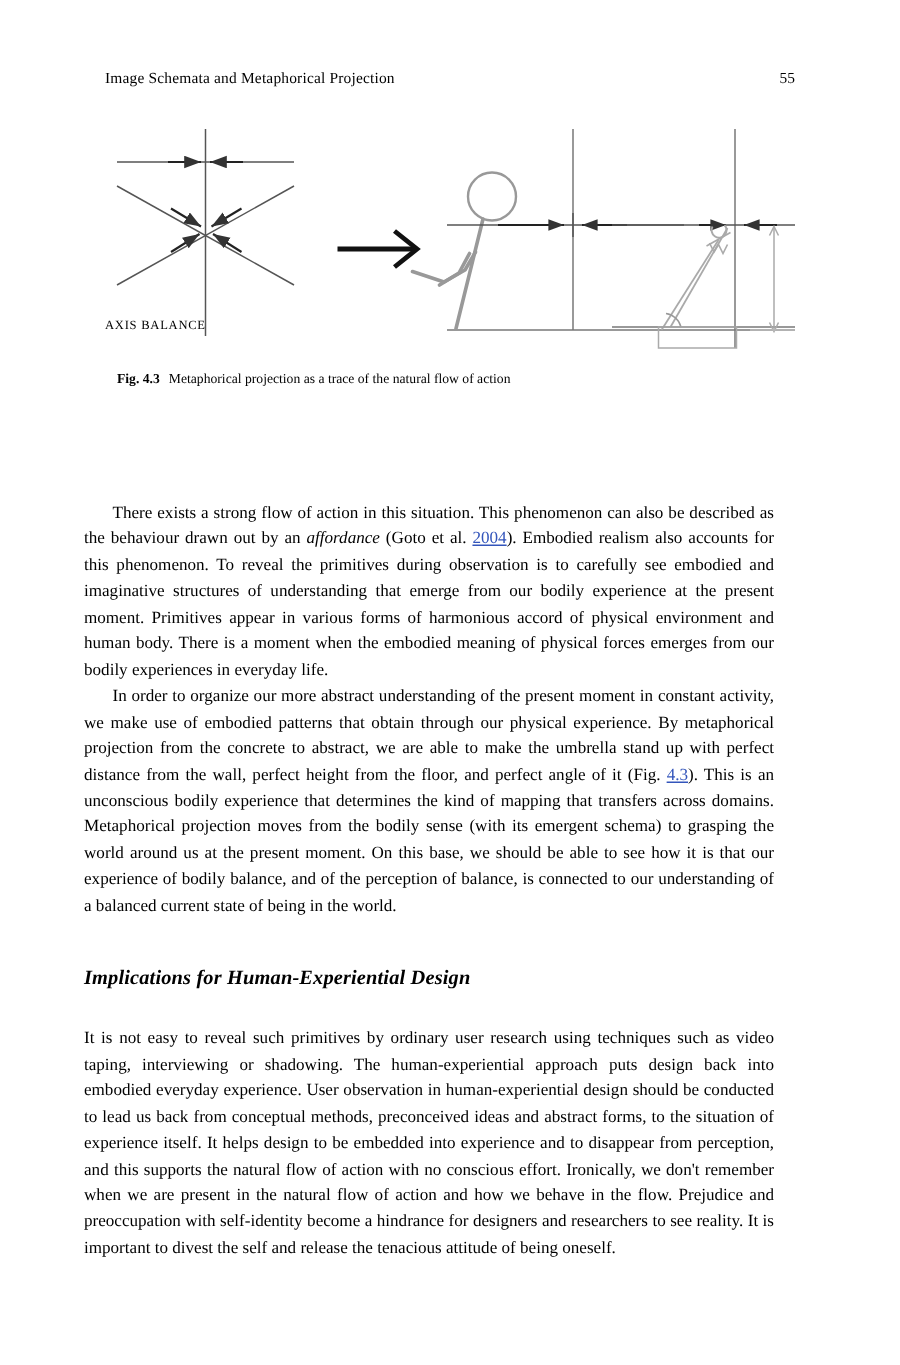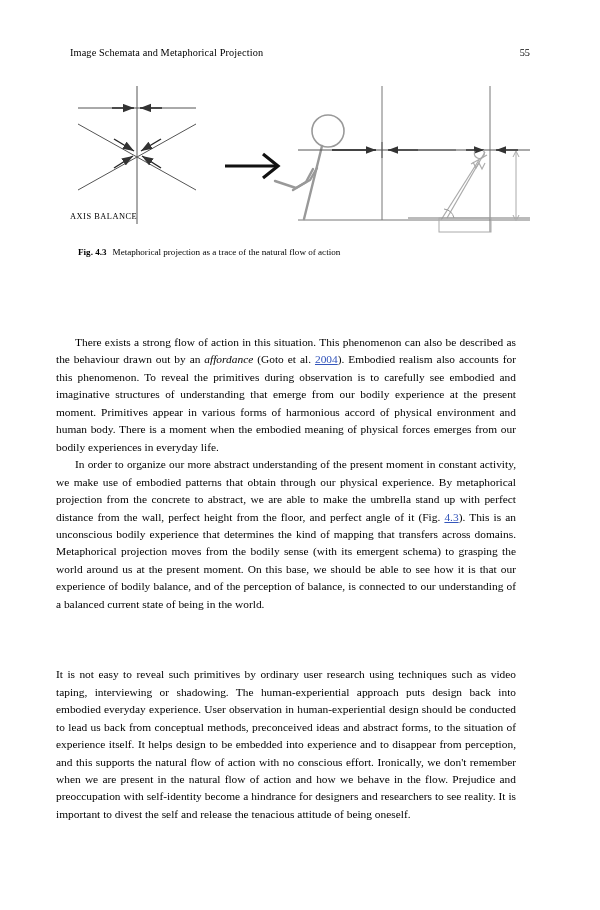--- a/index.html
+++ b/index.html
@@ -215,19 +215,20 @@
   </div>
 
   <div class="body-col">
 
     <p class="para indent"><span>There exists a strong flow of action in this situation. This phenomenon can also be described as the behaviour drawn out by an </span><span class="ital">affordance</span><span> (Goto et al. </span><a class="link" href="#">2004</a><span>). Embodied realism also accounts for this phenomenon. To reveal the primitives during observation is to carefully see embodied and imaginative structures of understanding that emerge from our bodily experience at the present moment. Primitives appear in various forms of harmonious accord of physical environment and human body. There is a moment when the embodied meaning of physical forces emerges from our bodily experiences in everyday life.</span></p>
 
     <p class="para indent"><span>In order to organize our more abstract understanding of the present moment in constant activity, we make use of embodied patterns that obtain through our physical experience. By metaphorical projection from the concrete to abstract, we are able to make the umbrella stand up with perfect distance from the wall, perfect height from the floor, and perfect angle of it (Fig. </span><a class="link" href="#">4.3</a><span>). This is an unconscious bodily experience that determines the kind of mapping that transfers across domains. Metaphorical projection moves from the bodily sense (with its emergent schema) to grasping the world around us at the present moment. On this base, we should be able to see how it is that our experience of bodily balance, and of the perception of balance, is connected to our understanding of a balanced current state of being in the world.</span></p>
 
     <div class="gap-before-head"></div>
 
+    <h2 class="section-head">Implications for Human-Experiential Design</h2>
 
     <div class="gap-after-head"></div>
 
     <p class="para">It is not easy to reveal such primitives by ordinary user research using techniques such as video taping, interviewing or shadowing. The human-experiential approach puts design back into embodied everyday experience. User observation in human-experiential design should be conducted to lead us back from conceptual methods, preconceived ideas and abstract forms, to the situation of experience itself. It helps design to be embedded into experience and to disappear from perception, and this supports the natural flow of action with no conscious effort. Ironically, we don't remember when we are present in the natural flow of action and how we behave in the flow. Prejudice and preoccupation with self-identity become a hindrance for designers and researchers to see reality. It is important to divest the self and release the tenacious attitude of being oneself.</p>
   </div>
 
 </div>
 
 </body></html>

